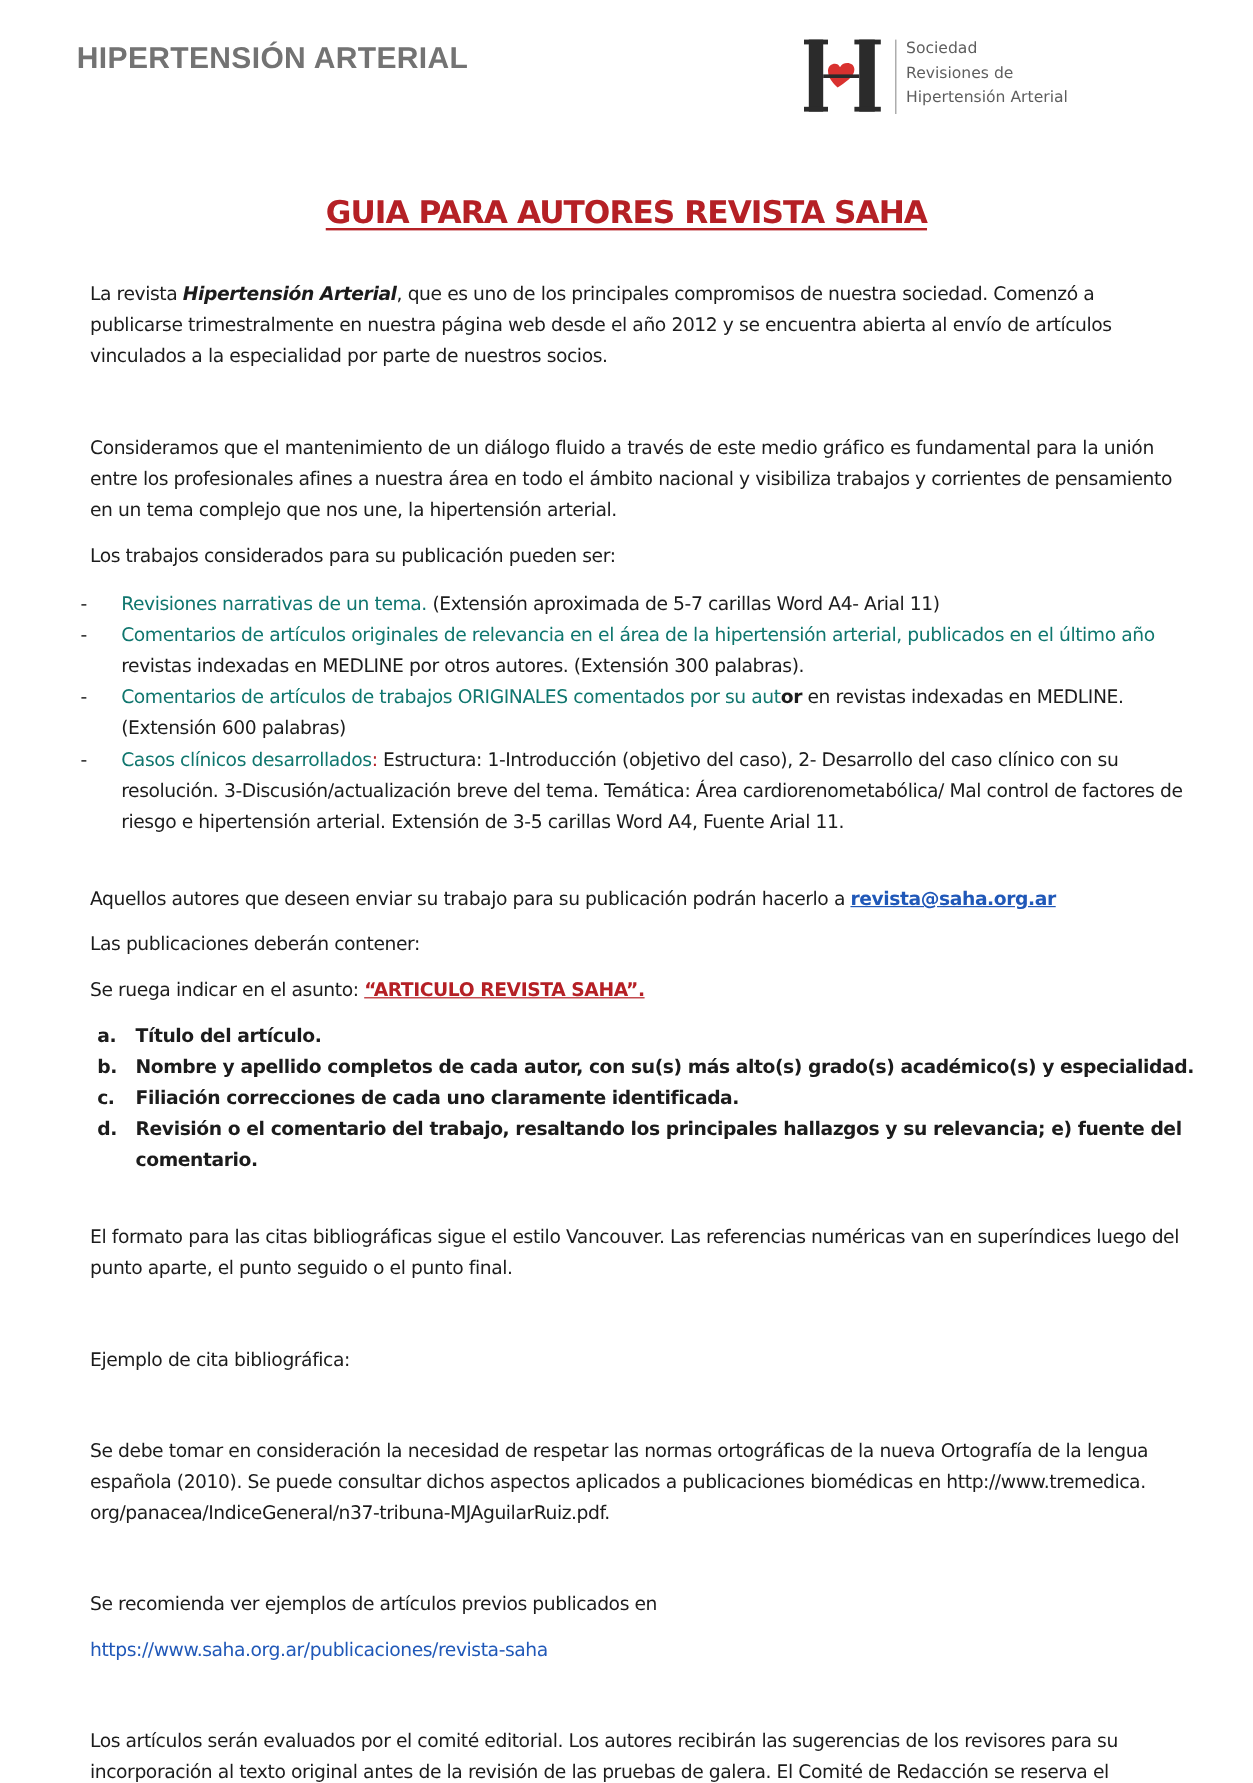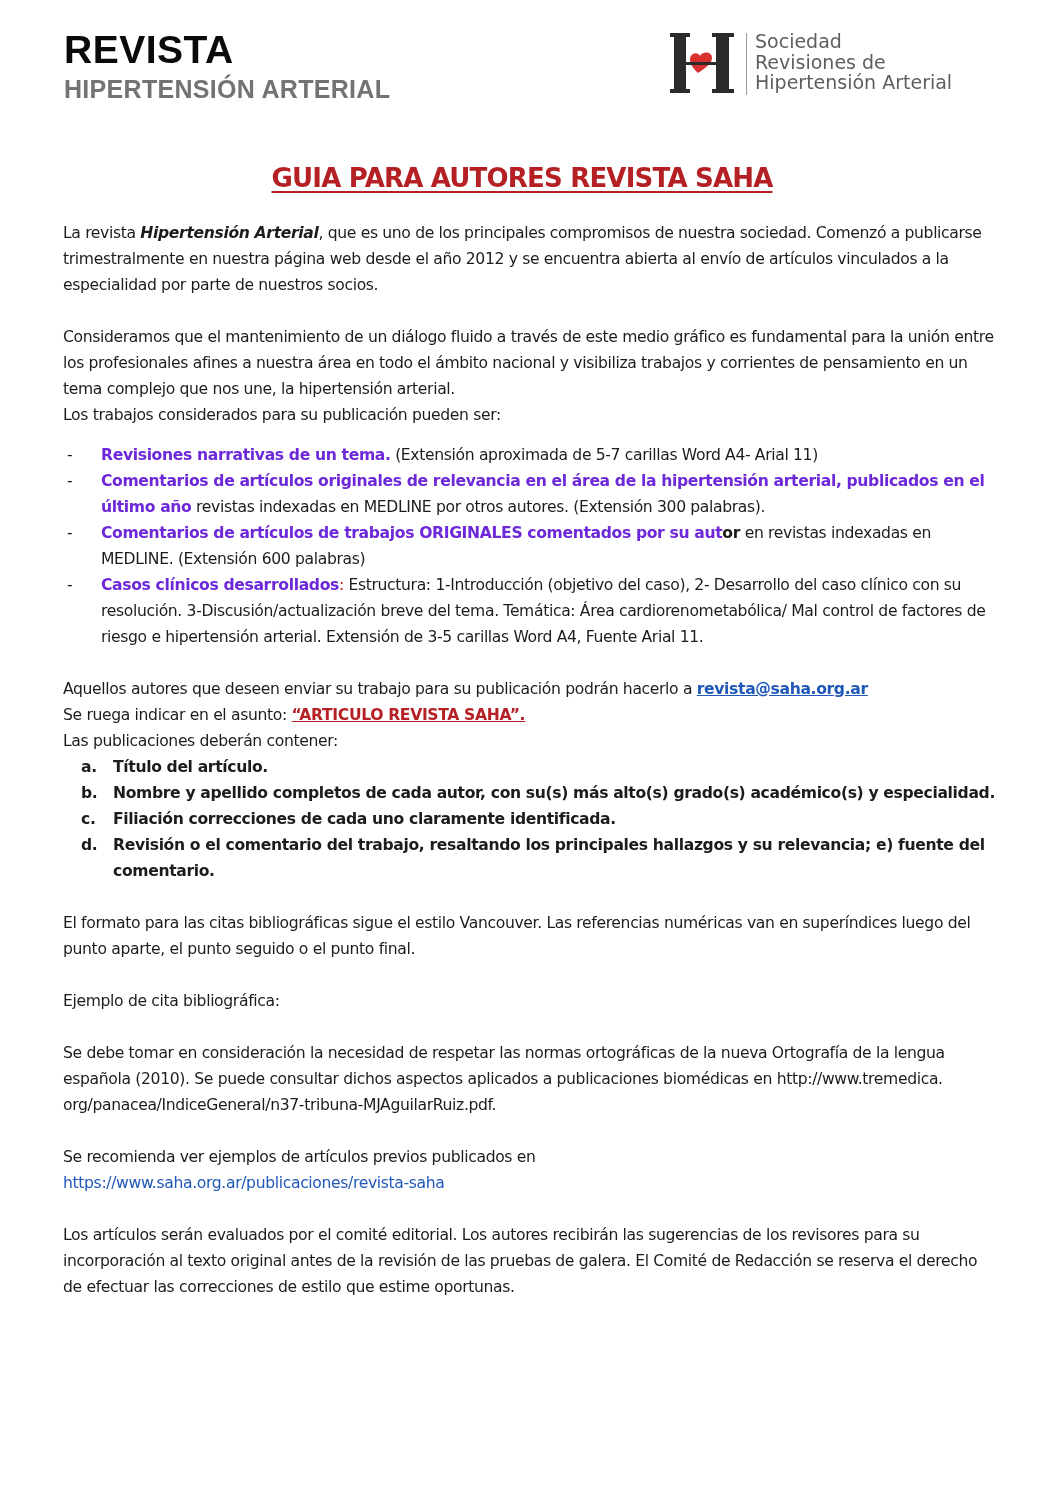--- a/index.html
+++ b/index.html
@@ -4,45 +4,44 @@
 <style>
   html, body { margin: 0; padding: 0; background: #ffffff; }
   body { width: 1044px; height: 1486px; position: relative; overflow: hidden;
          font-family: "Liberation Sans", sans-serif; color: #1a1a1a; }
   .header-left { position: absolute; left: 64px; top: 30px; }
   .rev-title { font-family: "Liberation Sans", sans-serif; font-weight: bold; font-size: 39px; line-height: 40px; color: #0a0a0a; letter-spacing: 0.5px; }
   .rev-sub { font-family: "Liberation Sans", sans-serif; font-weight: bold; font-size: 25px; line-height: 30px; color: #737373; margin-top: 4px; letter-spacing: 0.3px; }
   .logo { position: absolute; left: 668px; top: 31px; display: flex; align-items: flex-start; }
   .logo svg { display: block; }
   .logo-divider { width: 1px; height: 62px; background: #9a9a9a; margin: 2px 8px 0 8px; }
-  .logo-text { font-family: "DejaVu Sans", sans-serif; font-size: 19px; line-height: 20.5px; color: #5e5e5e; }
+  .logo-text { font-family: "DejaVu Sans", sans-serif; font-size: 13px; line-height: 20.5px; color: #5e5e5e; }
   .doc-title { position: absolute; left: 0; width: 1044px; top: 163px; text-align: center; }
   .doc-title span { font-family: "DejaVu Sans", sans-serif; font-weight: bold; font-size: 26px; color: #b52025; text-decoration: underline; text-decoration-thickness: 2px; text-underline-offset: 4px; letter-spacing: -0.8px; }
   .content { position: absolute; left: 63px; top: 220px; width: 935px;
              font-family: "DejaVu Sans", sans-serif; font-size: 15.6px; line-height: 26px; color: #1c1c1c; letter-spacing: -0.35px; }
-  p { margin: 0; }
+  p { margin: 12px; }
   .gap { height: 26px; }
-  .red { color: #6d28d9; font-weight: bold; margin-top: 35px; }
+  .red { color: #0f766e; font-weight: normal; margin-top: 35px; }
   .b { font-weight: bold; }
   .bi { font-weight: bold; font-style: italic; }
   .dash-list { list-style: none; margin: 14px 0 0 0; padding: 0; }
   .dash-list li { position: relative; padding-left: 38px; }
   .dash-list li::before { content: "-"; position: absolute; left: 4px; top: 0; }
   .link { color: #2058b8; }
   .link-bold { color: #2058b8; text-decoration: underline; font-weight: bold; text-align: right; }
   .subject { color: #b52025; font-weight: bold; text-decoration: underline; }
   .alpha-list { margin: 0; padding: 0; list-style: none; }
   .alpha-list li { position: relative; padding-left: 50px; font-weight: bold; }
   .alpha-list li .marker { position: absolute; left: 18px; top: 0; }
 </style>
 </head>
 <body>
 
 <div class="header-left">
-  <div class="rev-title">REVISTA</div>
   <div class="rev-sub">HIPERTENSIÓN ARTERIAL</div>
 </div>
 
 <div class="logo">
   <svg width="70" height="64" viewBox="0 0 70 64">
 
     <rect x="2" y="2" width="20" height="4" fill="#2b2b2b"></rect>
     <rect x="6" y="2" width="12" height="60" fill="#2b2b2b"></rect>
     <rect x="2" y="58" width="20" height="4" fill="#2b2b2b"></rect>
 
@@ -74,22 +73,22 @@
 
   <ul class="dash-list">
     <li><span class="red">Revisiones narrativas de un tema.</span><span> (Extensión aproximada de 5-7 carillas Word A4- Arial 11)</span></li>
     <li><span class="red">Comentarios de artículos originales de relevancia en el área de la hipertensión arterial, publicados en el último año</span><span> revistas indexadas en MEDLINE por otros autores. (Extensión 300 palabras).</span></li>
     <li><span class="red">Comentarios de artículos de trabajos ORIGINALES comentados por su aut</span><span class="b">or</span><span> en revistas indexadas en MEDLINE. (Extensión 600 palabras)</span></li>
     <li><span class="red">Casos clínicos desarrollados</span><span style="color:#b52025">:</span><span> Estructura: 1-Introducción (objetivo del caso), 2- Desarrollo del caso clínico con su resolución. 3-Discusión/actualización breve del tema. Temática: Área cardiorenometabólica/ Mal control de factores de riesgo e hipertensión arterial. Extensión de 3-5 carillas Word A4, Fuente Arial 11.</span></li>
   </ul>
 
   <div class="gap"></div>
   <p><span>Aquellos autores que deseen enviar su trabajo para su publicación podrán hacerlo a </span><a class="link-bold">revista@saha.org.ar</a></p>
+  <p>Las publicaciones deberán contener:</p>
   <p><span>Se ruega indicar en el asunto: </span><span class="subject">“ARTICULO REVISTA SAHA”.</span></p>
-  <p>Las publicaciones deberán contener:</p>
 
   <ul class="alpha-list">
     <li><span class="marker">a.</span><span>Título del artículo.</span></li>
     <li><span class="marker">b.</span><span>Nombre y apellido completos de cada autor, con su(s) más alto(s) grado(s) académico(s) y especialidad.</span></li>
     <li><span class="marker">c.</span><span>Filiación correcciones de cada uno claramente identificada.</span></li>
     <li><span class="marker">d.</span><span>Revisión o el comentario del trabajo, resaltando los principales hallazgos y su relevancia; e) fuente del comentario.</span></li>
   </ul>
 
   <div class="gap"></div>
   <p>El formato para las citas bibliográficas sigue el estilo Vancouver. Las referencias numéricas van en superíndices luego del punto aparte, el punto seguido o el punto final.</p>

